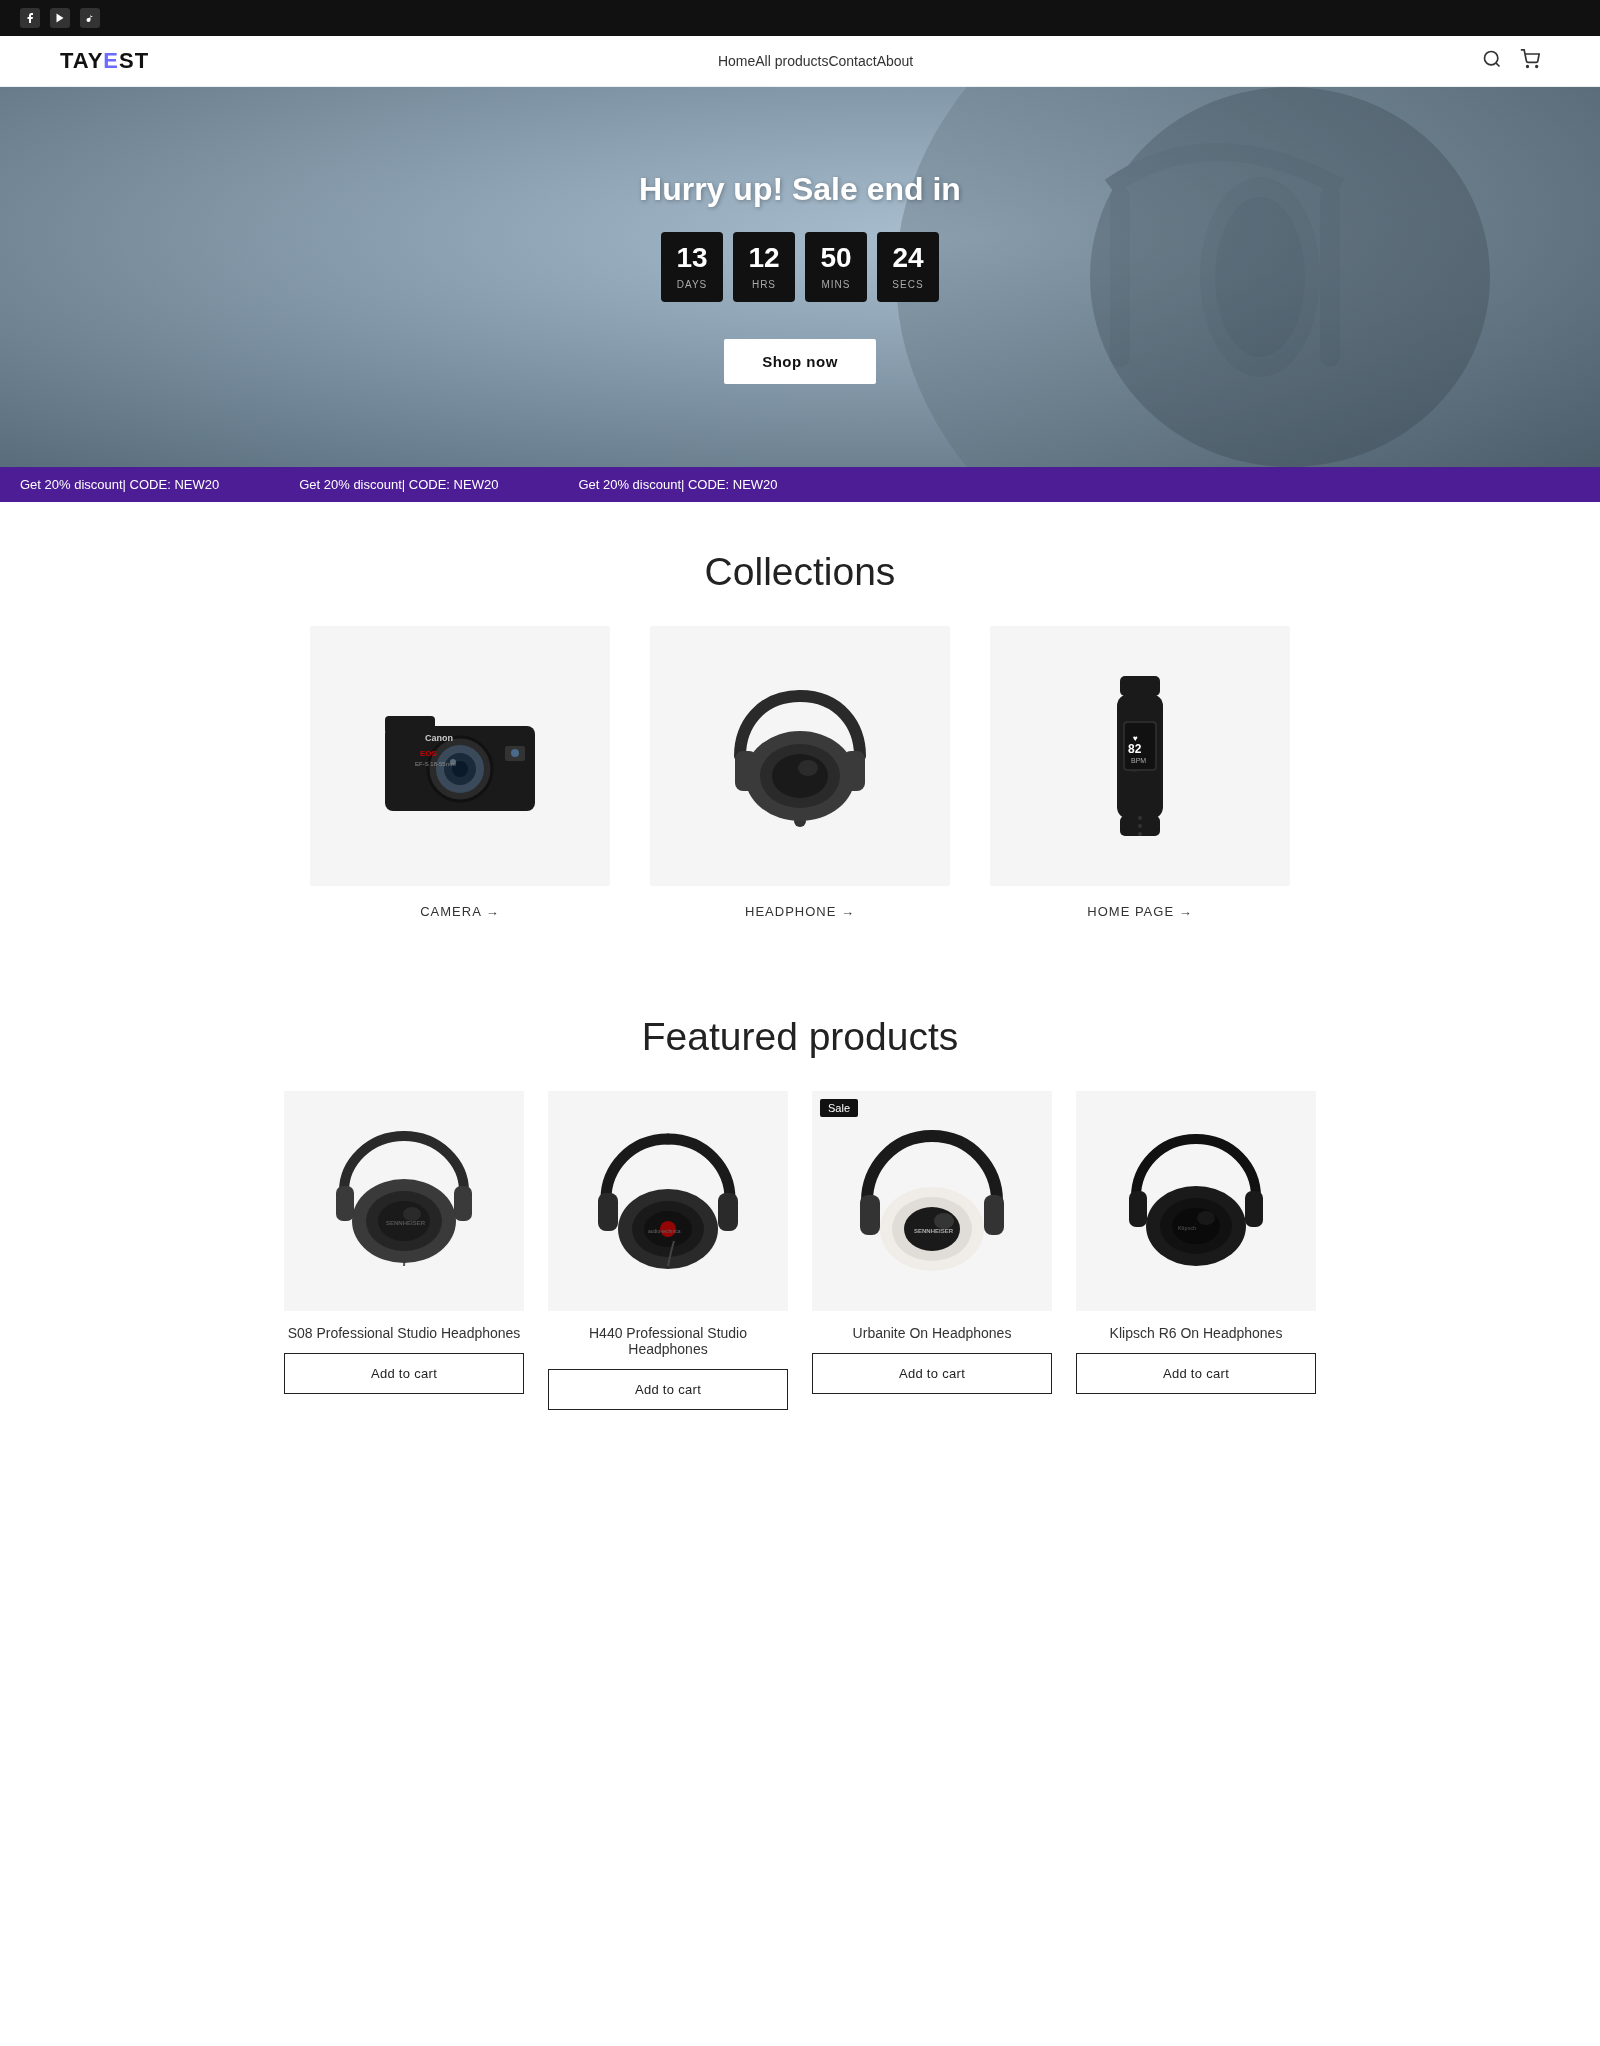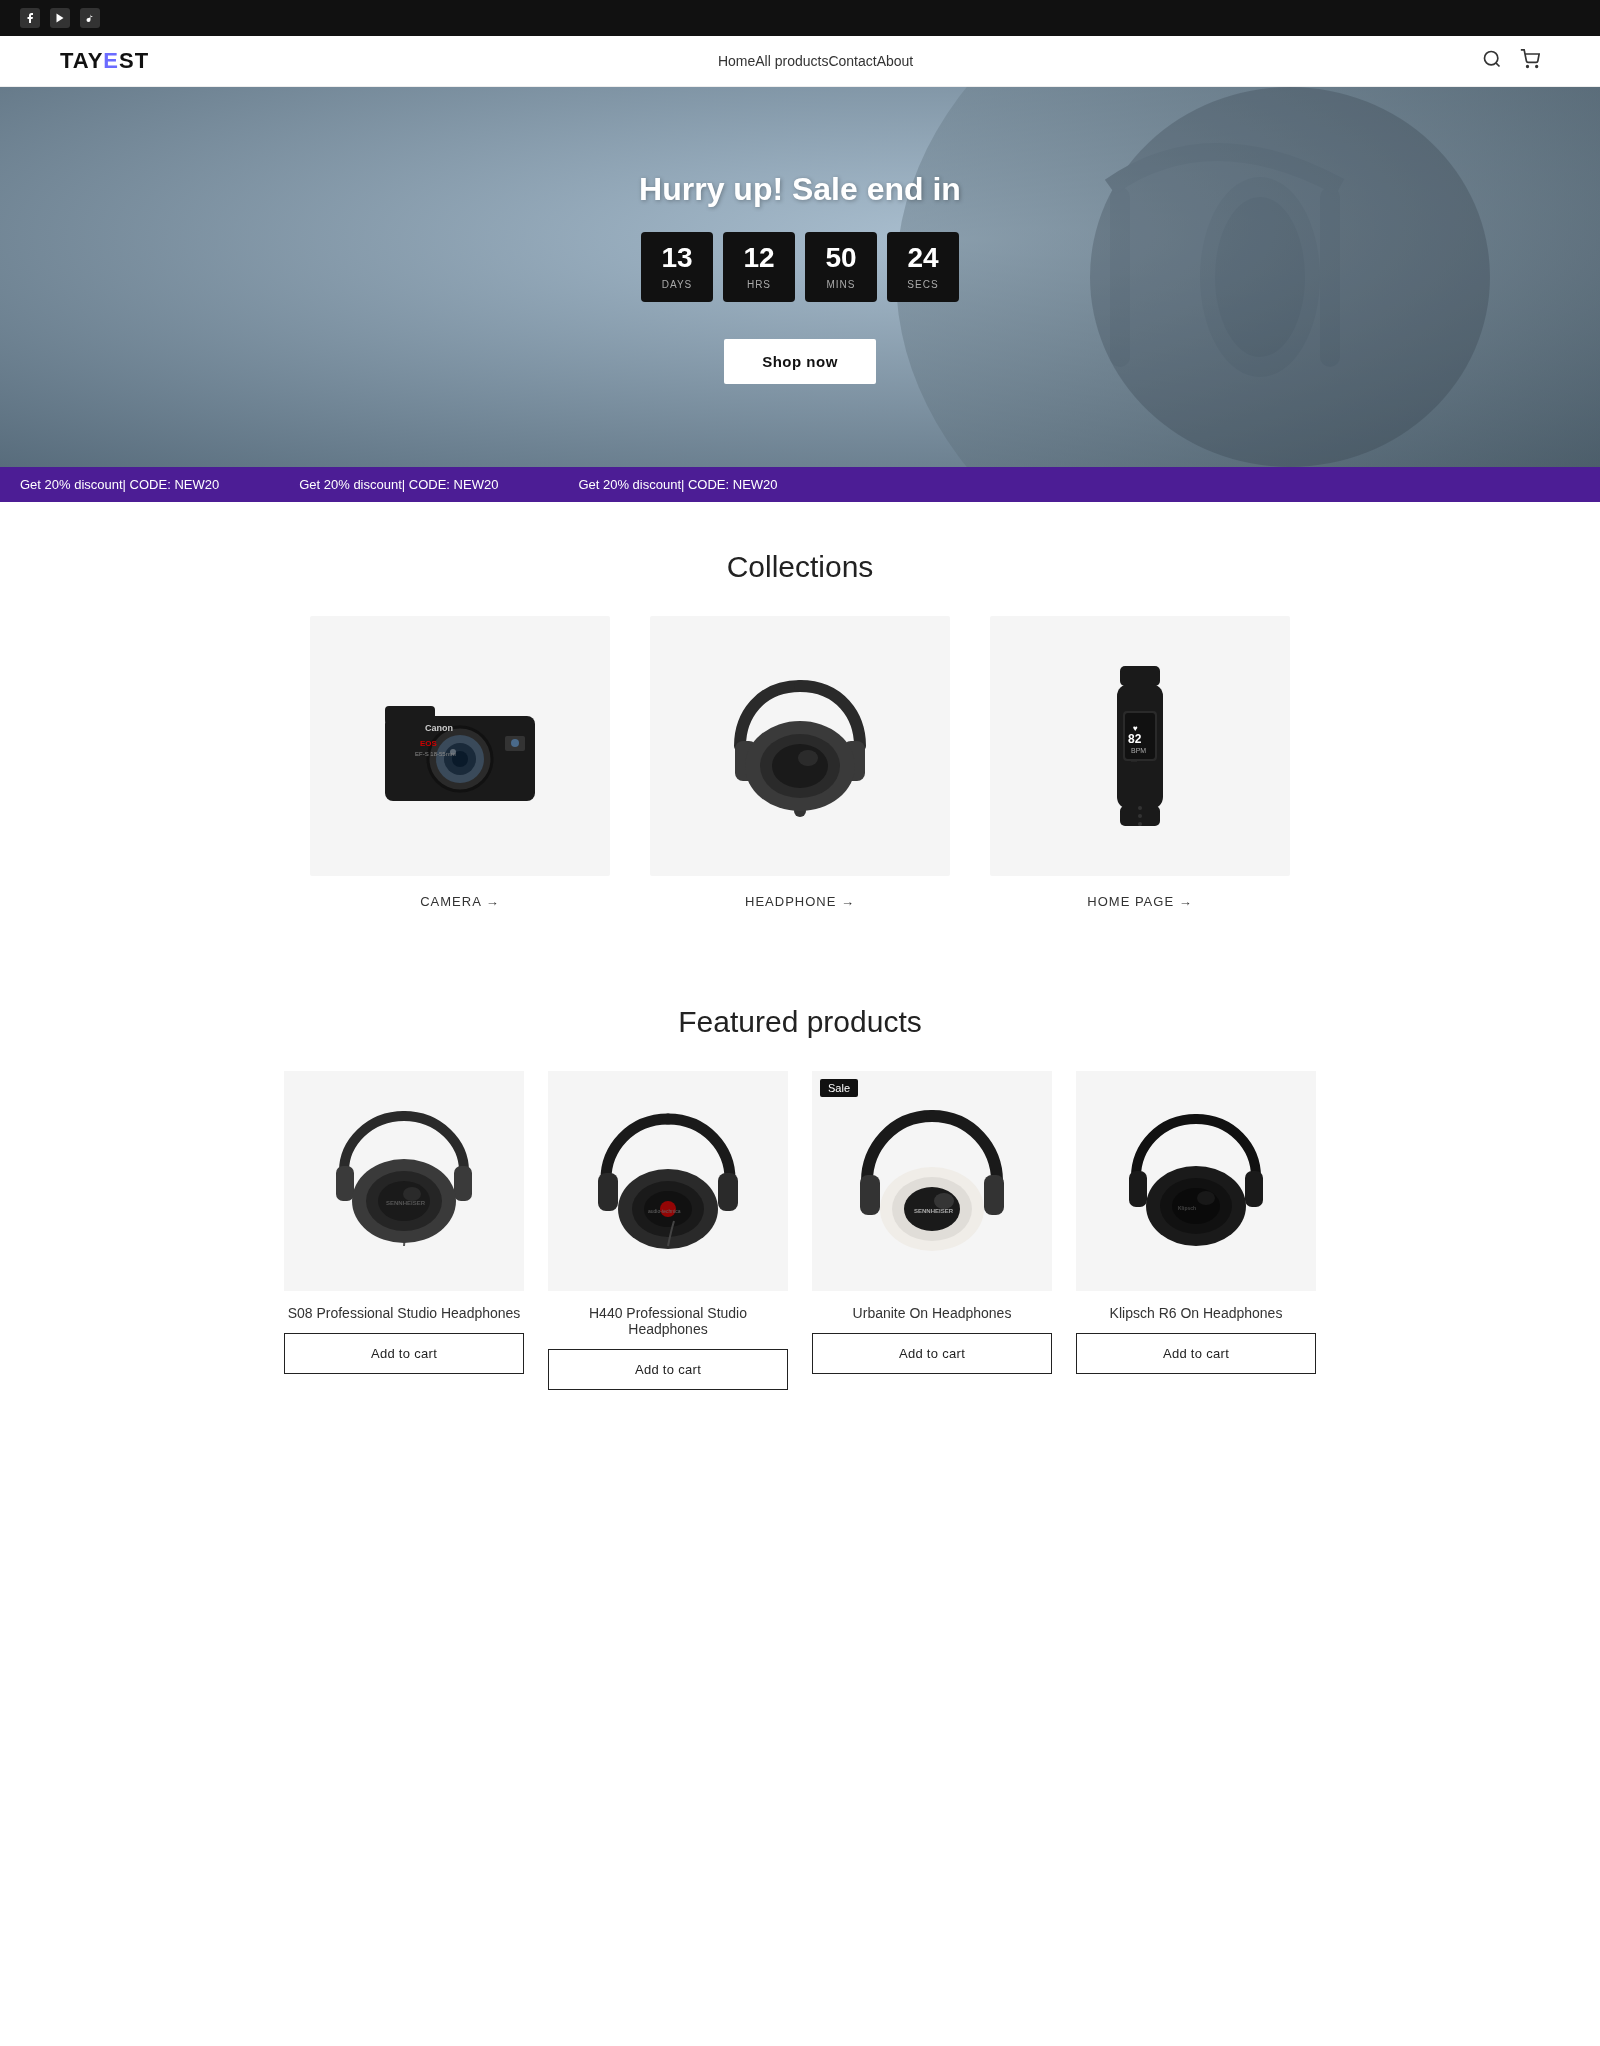--- a/index.html
+++ b/index.html
@@ -63,21 +63,21 @@
     .hero-content {
       position: relative; z-index: 2;
       text-align: center;
       color: #fff;
     }
     .hero-title { font-size: 32px; font-weight: 700; margin-bottom: 24px; text-shadow: 1px 1px 4px rgba(0,0,0,0.3); }
     .countdown { display: flex; gap: 10px; justify-content: center; margin-bottom: 28px; }
     .countdown-box {
       background: #111;
       color: #fff;
-      width: 72px;
+      width: 62px;
       padding: 10px 0;
       border-radius: 4px;
       text-align: center;
     }
     .countdown-num { font-size: 28px; font-weight: 700; display: block; }
     .countdown-label { font-size: 10px; letter-spacing: 1px; color: #aaa; }
     .btn-shop-now {
       background: #fff;
       color: #111;
       border: none;
@@ -101,21 +101,21 @@
     }
     .promo-bar-inner {
       display: flex;
       gap: 80px;
       padding: 0 20px;
     }
 
     
     .section-title {
       text-align: center;
-      font-size: 30px;
+      font-size: 39px;
       font-weight: 400;
       margin: 48px 8px 32px;
     }
     .collections-grid {
       display: flex;
       justify-content: center;
       gap: 40px;
       padding: 0 40px 48px;
     }
     .collection-item {

